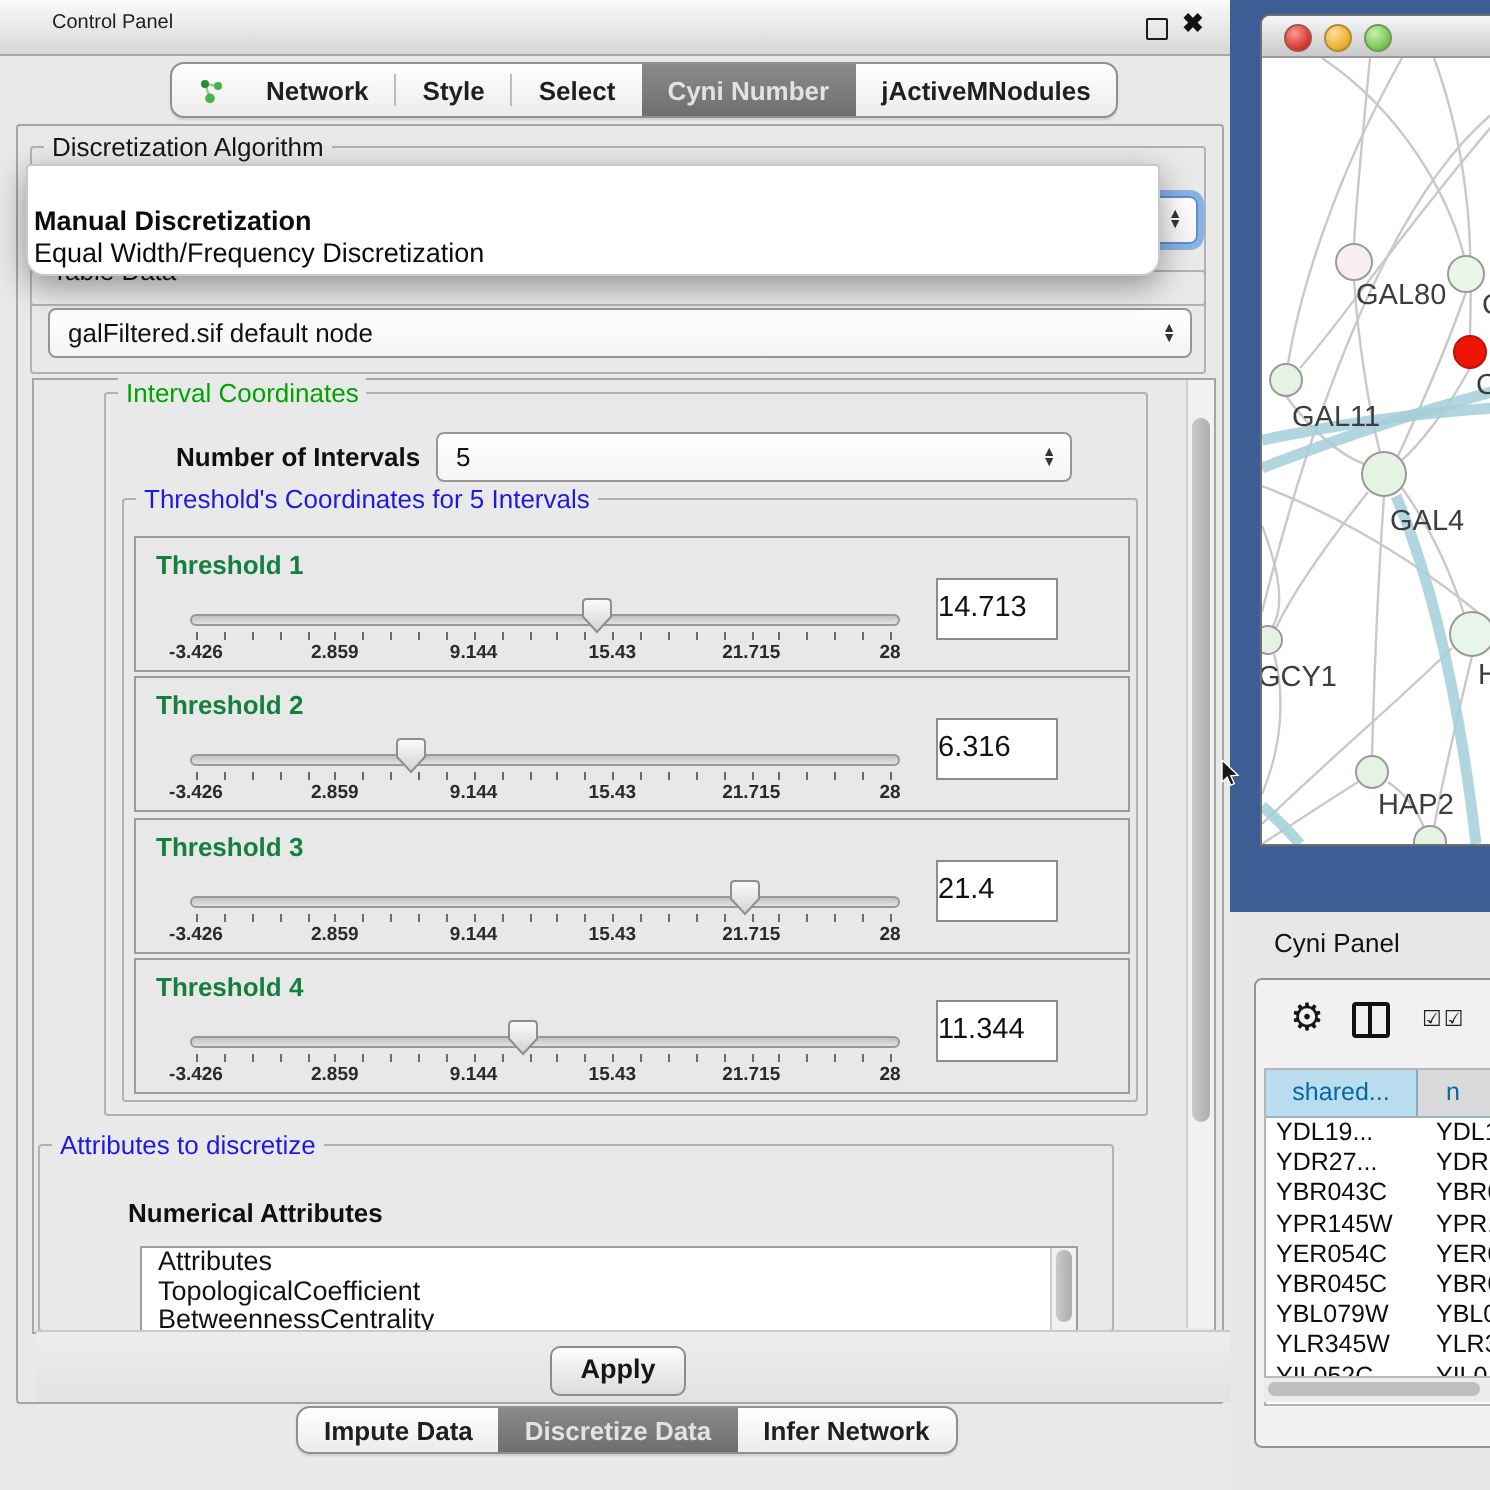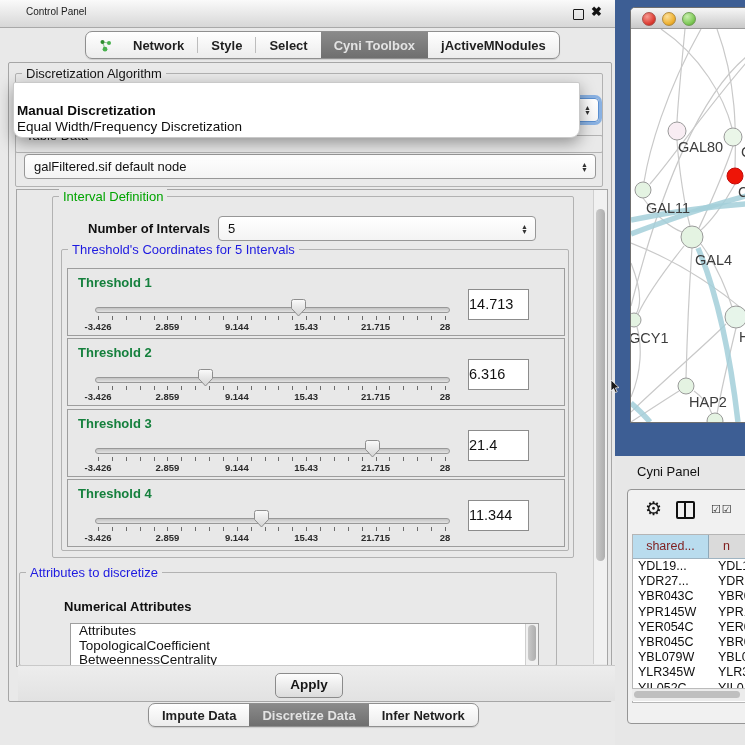--- a/index.html
+++ b/index.html
@@ -80,21 +80,21 @@
   #table-area{left:615px;top:456px;width:130px;height:289px;background:#e7e7e7;}
   #tp-title{position:absolute;left:22px;top:8px;font-size:13px;color:#111;}
   #tp-window{position:absolute;left:12px;top:33px;width:140px;height:233px;border:1px solid #959595;border-radius:4px;background:#f1f1f1;}
   #tp-toolbar{position:absolute;left:0;top:0;width:100%;height:42px;}
   #gear-ic{position:absolute;left:17px;top:7px;font-size:19px;color:#161616;}
   #cols-ic{position:absolute;left:48px;top:11px;width:15px;height:14px;border:2px solid #111;border-radius:2px;}
   #cols-ic:after{content:"";position:absolute;left:6px;top:0;width:2px;height:14px;background:#111;}
   #checks-ic{position:absolute;left:83px;top:13px;font-size:11px;color:#222;letter-spacing:1px;}
   #tp-table{position:absolute;left:4px;top:44px;width:136px;height:167px;background:#fff;border:1px solid #b5b5b5;border-right:none;overflow:hidden;}
   .tp-hrow{display:flex;height:23px;border-bottom:1px solid #9fb4c2;}
-  .tp-hcell{font-size:12.5px;color:#7f1d1d;line-height:23px;}
+  .tp-hcell{font-size:12.5px;color:#0369a1;line-height:23px;}
   .tp-hcell.c1{width:75px;background:#b9dcee;border-right:1px solid #8fa8b8;text-align:center;}
   .tp-hcell.c2{flex:1;background:#dadada;padding-left:14px;}
   .tp-row{display:flex;height:15.2px;}
   .tp-cell{font-size:12.5px;color:#0e0e0e;line-height:15.2px;white-space:nowrap;}
   .tp-cell.c1{width:76px;padding-left:5px;}
   .tp-cell.c2{flex:1;padding-left:4px;}
   #tp-hsb{position:absolute;left:4px;top:198px;width:136px;height:12px;background:#ececec;border-top:1px solid #bbb;}
   #tp-hsb .thumb{position:absolute;left:2px;top:2px;width:106px;height:7px;border-radius:4px;background:#bfbfbf;}
 
   #cursor{left:610px;top:380px;z-index:99;}
@@ -135,21 +135,21 @@
           </div>
           <div class="sep"></div>
           <div class="tab">
             <span>Style</span>
           </div>
           <div class="sep"></div>
           <div class="tab">
             <span>Select</span>
           </div>
           <div class="tab sel">
-            <span>Cyni Toolbox</span>
+            <span>Cyni Number</span>
           </div>
           <div class="tab">
             <span>jActiveMNodules</span>
           </div>
         </div>
     </div>
 
     <div id="main-panel" class="abs">
 
       <div class="group" style="left:6px;top:10px;width:586px;height:78px;">
@@ -169,21 +169,21 @@
           <span class="stepper">
               <span>▲</span>
               <span>▼</span>
             </span>
         </div>
       </div>
 
       <div id="scroll-panel" class="abs" style="left:7px;top:126px;">
 
         <div class="group" style="left:35px;top:6px;width:520px;height:360px;">
-          <span class="gtitle green">Interval Definition</span>
+          <span class="gtitle green">Interval Coordinates</span>
           <span class="abs" style="left:35px;top:24px;font-size:13px;font-weight:bold;color:#101010;">Number of Intervals</span>
           <div class="combo" style="left:165px;top:19px;width:283px;height:23px;">
             <span>5</span>
             <span class="stepper">
                 <span>▲</span>
                 <span>▼</span>
               </span>
           </div>
 
           <div class="group" style="left:8px;top:52px;width:506px;height:300px;">

